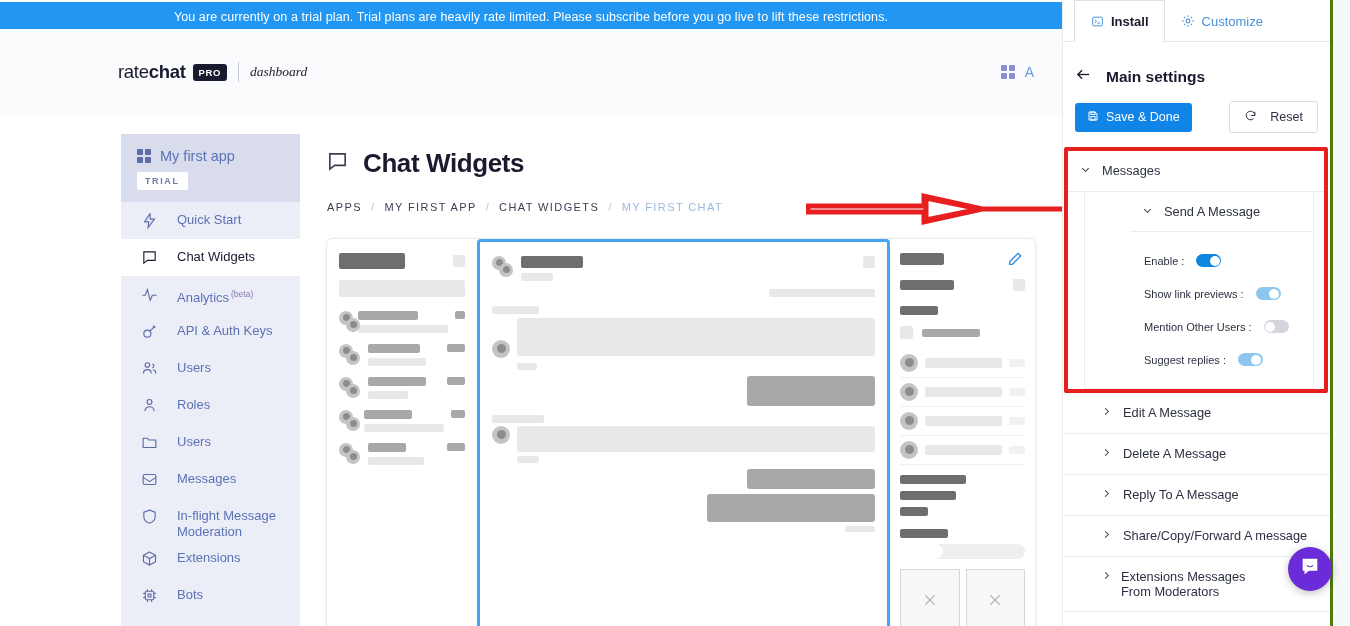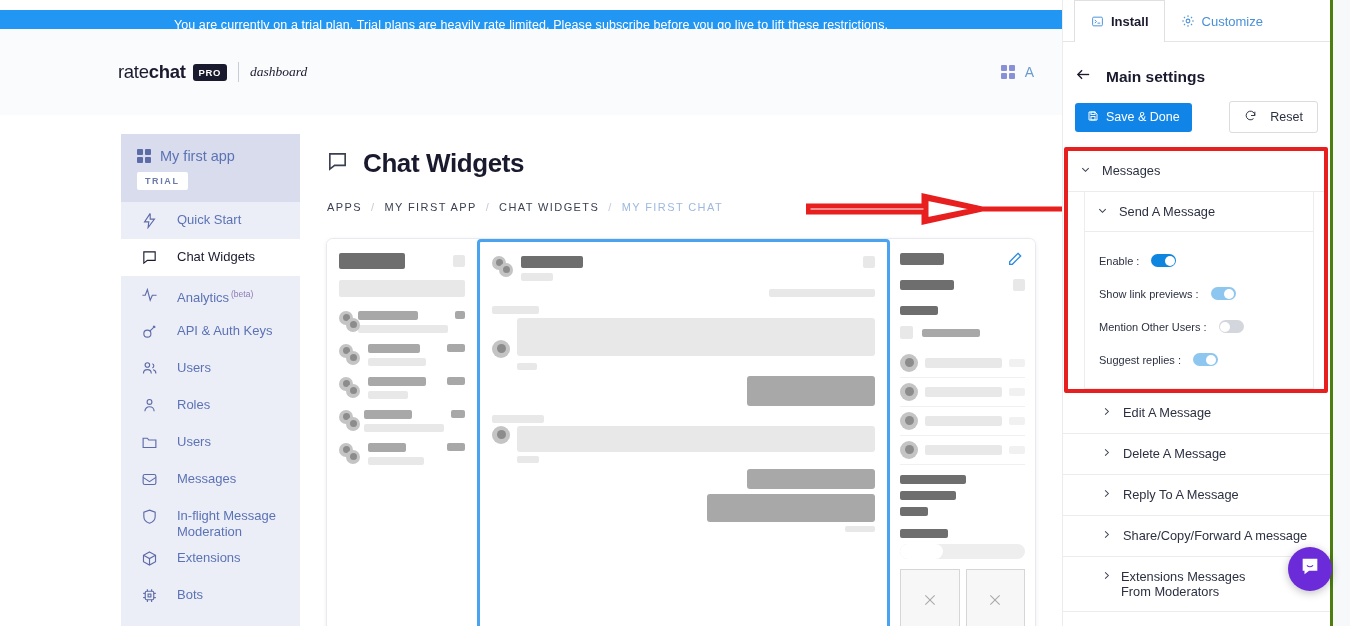--- a/index.html
+++ b/index.html
@@ -6,21 +6,21 @@
   html, body {
     width: 1350px; height: 626px;
     overflow: hidden;
     font-family: "Liberation Sans", sans-serif;
     background: #ffffff;
   }
   .root { position: relative; width: 1350px; height: 626px; overflow: hidden; background:#fff; }
 
   
   .trial-banner {
-    position: absolute; left: 0; top: 10px; width: 1062px; height: 29px;
+    position: absolute; left: 0; top: 2px; width: 1062px; height: 29px;
     background: #2196f3; color: #ffffff;
     display: flex; align-items: center; justify-content: center;
     font-size: 12.5px; letter-spacing: .1px;
   }
 
   
   .topnav {
     position: absolute; left: 0; top: 29px; width: 1062px; height: 86px;
     background: #fafbfc;
     display: flex; align-items: center;
@@ -141,21 +141,21 @@
   .accordion { margin-top:14px; }
   .acc-sec-hi {
     border:4px solid #e81f1f; border-radius:2px; margin: 0 2px 0 1px;
   }
   .acc-row {
     display:flex; align-items:flex-start; gap:11px; padding:12px 12px 12px 12px;
     border-bottom:1px solid #ececec; background:#fff; font-size:12.8px; color:#2c3142; cursor:pointer;
   }
   .acc-row .chev { color:#3a3f51; font-size:11px; line-height:16px; min-width:9px; }
   .acc-inner {
-    margin:0 10px 0 16px; border:1px solid #ededed; border-top:none;
+    margin:0 10px 0 16px; border:1px solid #ededed; border-top:none;padding-left:45px;
   }
   .acc-sub-head {
     display:flex; align-items:center; gap:11px; padding:12px 12px;
     border-bottom:1px solid #ececec; font-size:12.8px; color:#2c3142; cursor:pointer;
   }
   .toggle-list { padding:12px 0 12px 14px; }
   .tg-row { display:flex; align-items:center; gap:12px; height:33px; }
   .tg-label { font-size:11px; color:#2c3142; }
   .tg {
     width:25px; height:13px; border-radius:7px; position:relative; flex:none;

